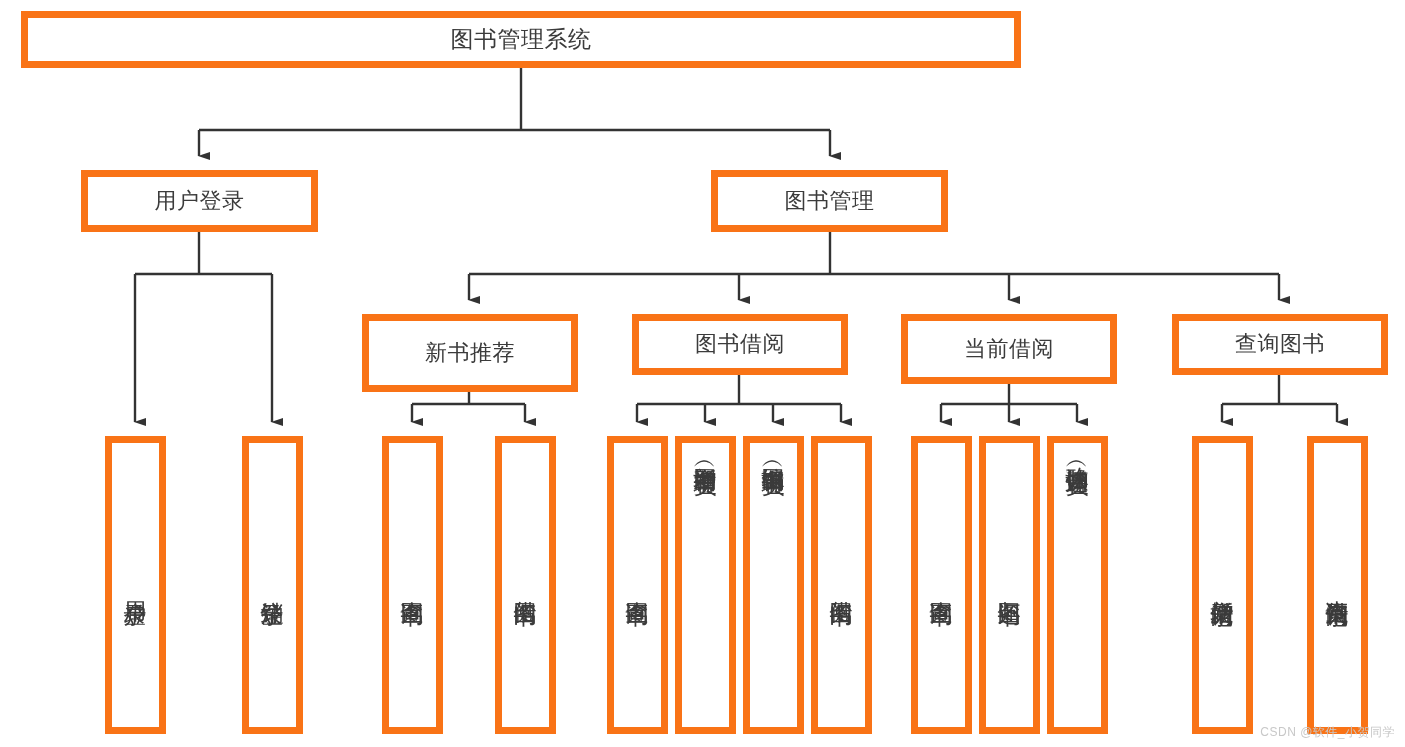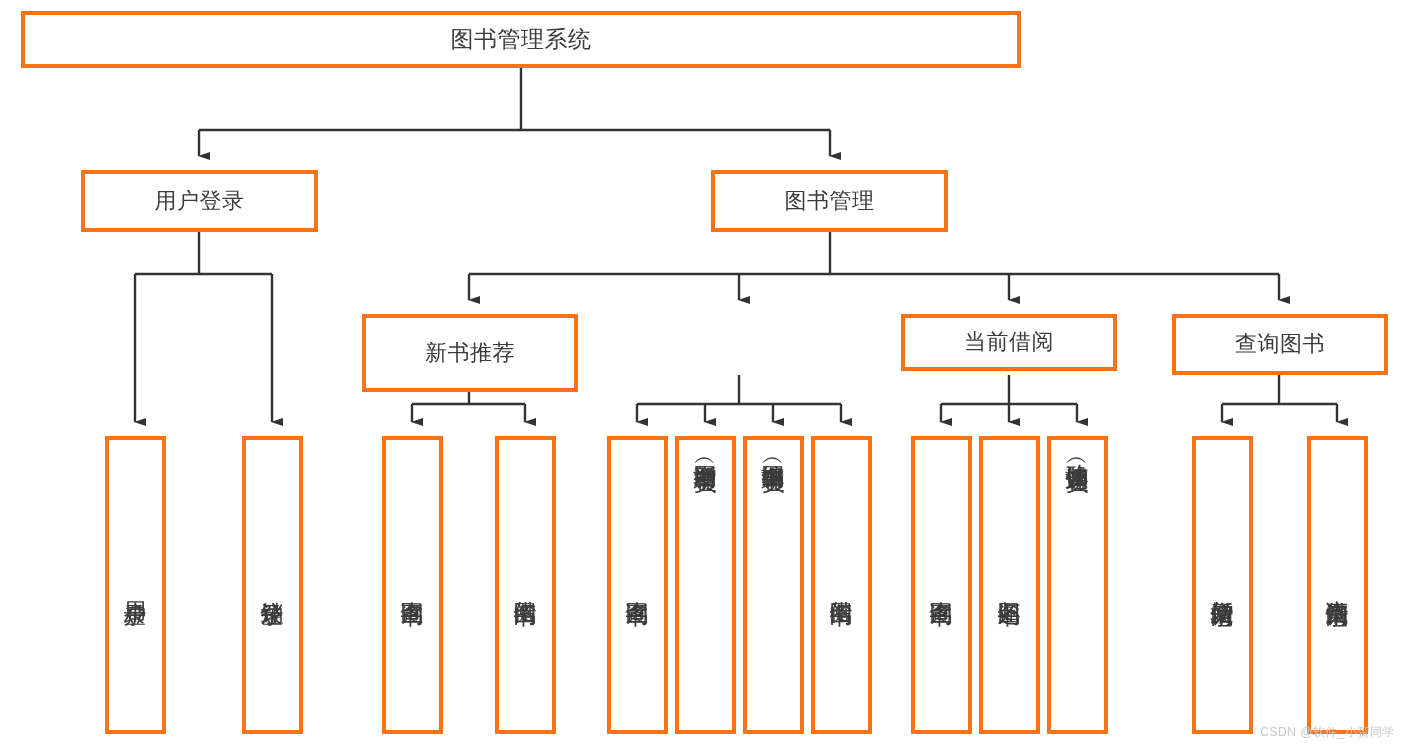--- a/index.html
+++ b/index.html
@@ -22,21 +22,21 @@
     left: 0;
     top: 0;
     width: 1405px;
     height: 747px;
     pointer-events: none;
   }
   .node {
     position: absolute;
     box-sizing: border-box;
     background: #ffffff;
-    border: 4px solid #f97316;
+    border: 7px solid #f97316;
     display: flex;
     align-items: center;
     justify-content: center;
     color: #333333;
   }
   .node .label {
     font-size: 22px;
     line-height: 1.22;
     letter-spacing: 0.5px;
     color: #3b3b3b;
@@ -135,21 +135,24 @@
   <div class="node" style="left:81px; top:170px; width:237px; height:62px;">
     <span class="label">用户登录</span>
   </div>
   <div class="node" style="left:711px; top:170px; width:237px; height:62px;">
     <span class="label">图书管理</span>
   </div>
 
   <div class="node" style="left:362px; top:314px; width:216px; height:78px;">
     <span class="label">新书推荐</span>
   </div>
-  <div class="node" style="left:901px; top:314px; width:216px; height:57px;">
+  <div class="node" style="left:632px; top:314px; width:216px; height:61px;">
+    <span class="label">图书借阅</span>
+  </div>
+  <div class="node" style="left:901px; top:314px; width:216px; height:70px;">
     <span class="label">当前借阅</span>
   </div>
   <div class="node" style="left:1172px; top:314px; width:216px; height:61px;">
     <span class="label">查询图书</span>
   </div>
 
   <div class="node leaf centered" style="left:105px; top:436px; width:61px; height:298px;">
     <span class="label">用户登录</span>
   </div>
   <div class="node leaf centered" style="left:242px; top:436px; width:61px; height:298px;">

